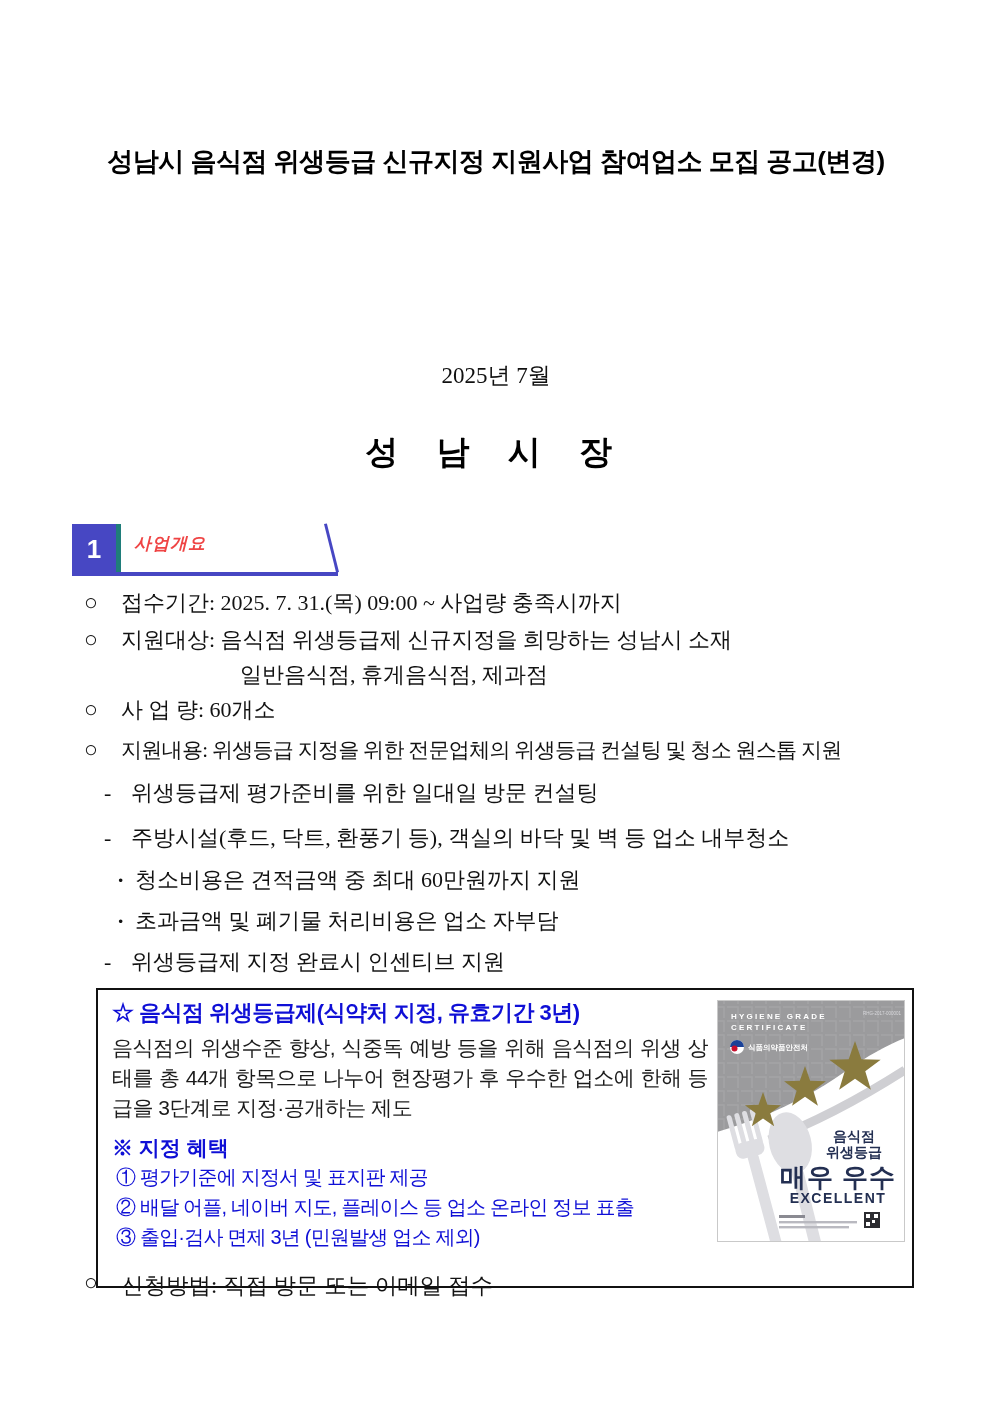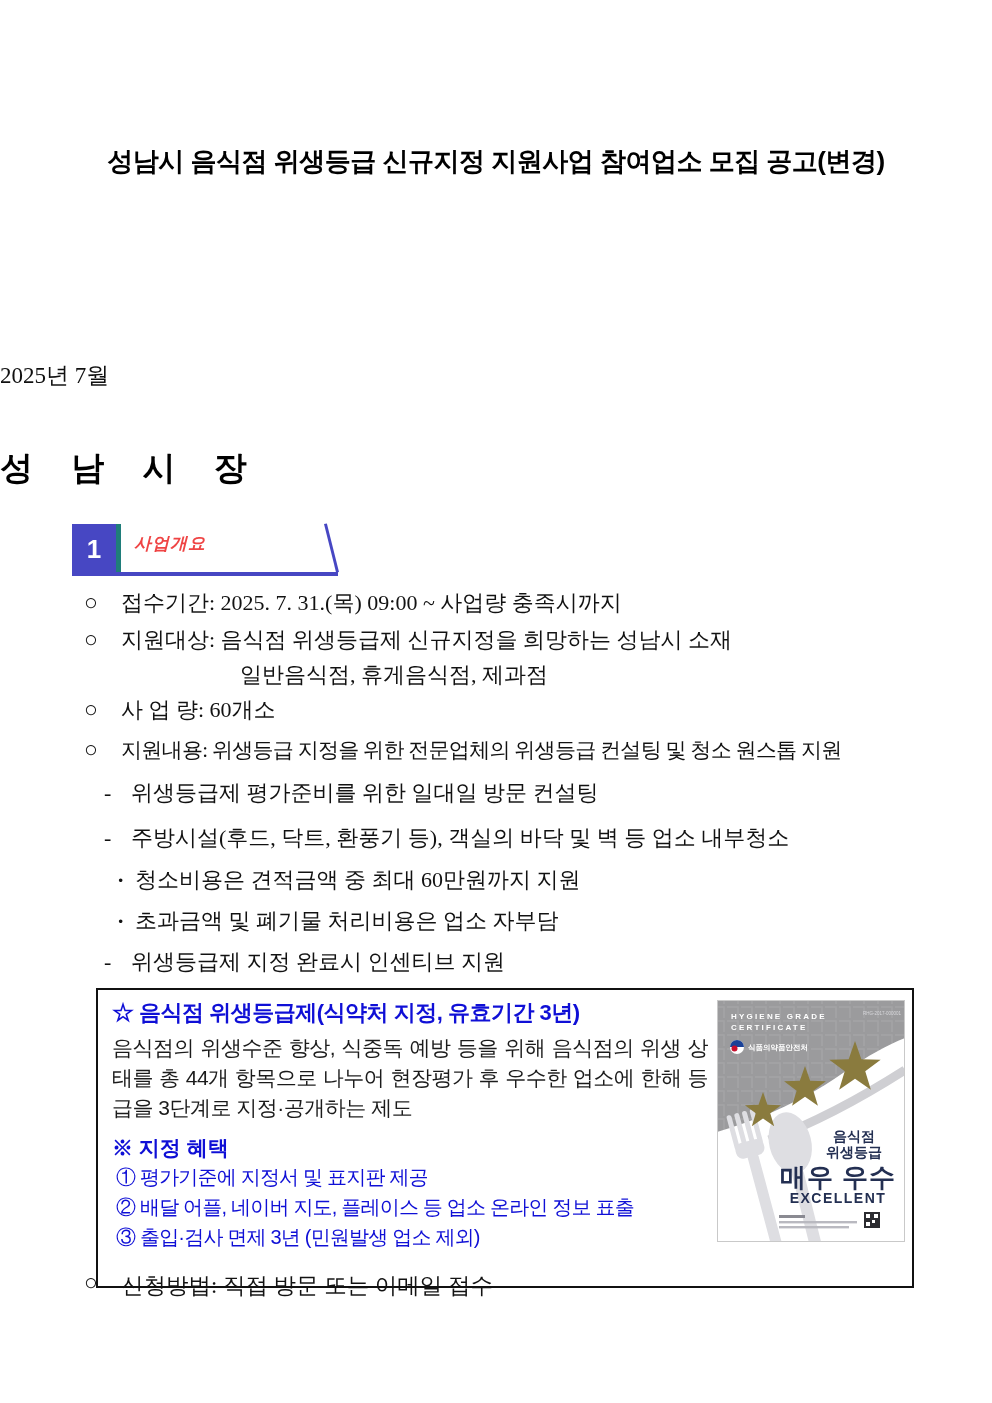--- a/index.html
+++ b/index.html
@@ -5,23 +5,23 @@
   html,body{margin:0;padding:0;background:#ffffff;}
   body{width:992px;height:1403px;position:relative;font-family:"Liberation Serif",serif;color:#141414;}
   .page{position:absolute;inset:0;background:#fff;overflow:hidden;}
 
   .title{position:absolute;top:120px;left:0;width:100%;text-align:center;
          font-family:"Liberation Sans",sans-serif;font-weight:800;font-size:26px;letter-spacing:-0.5px;color:#000;margin-top:24px;}
 
   .intro{position:absolute;top:194px;left:71px;width:850px;font-size:23.5px;line-height:52px;
          text-align:justify;color:#101010;}
 
-  .date{position:absolute;top:360px;left:0;width:100%;text-align:left;font-size:23px;color:#101010;}
-
-  .mayor{position:absolute;top:446px;left:0;width:100%;text-align:left;
+  .date{position:absolute;top:360px;left:0;width:100%;text-align:center;font-size:23px;color:#101010;}
+
+  .mayor{position:absolute;top:430px;left:0;width:100%;text-align:center;
          font-size:33px;font-weight:bold;letter-spacing:15px;color:#000;}
 
   .section-header{position:absolute;top:524px;left:72px;width:290px;height:56px;}
   .num-box{position:absolute;left:0;top:0;width:44px;height:50px;background:#4747c3;color:#fff;
            font-family:"Liberation Sans",sans-serif;font-weight:bold;font-size:26px;
            display:flex;align-items:center;justify-content:center;}
   .teal-strip{position:absolute;left:44px;top:0;width:5px;height:50px;background:#1f7d7a;}
   .section-title{position:absolute;left:62px;top:8px;font-family:"Liberation Sans",sans-serif;
                  font-weight:800;font-size:17px;letter-spacing:1px;color:#ef4444;font-style:italic;}
   .header-rule{position:absolute;left:0;top:48px;width:266px;height:4px;background:#4747c3;}

